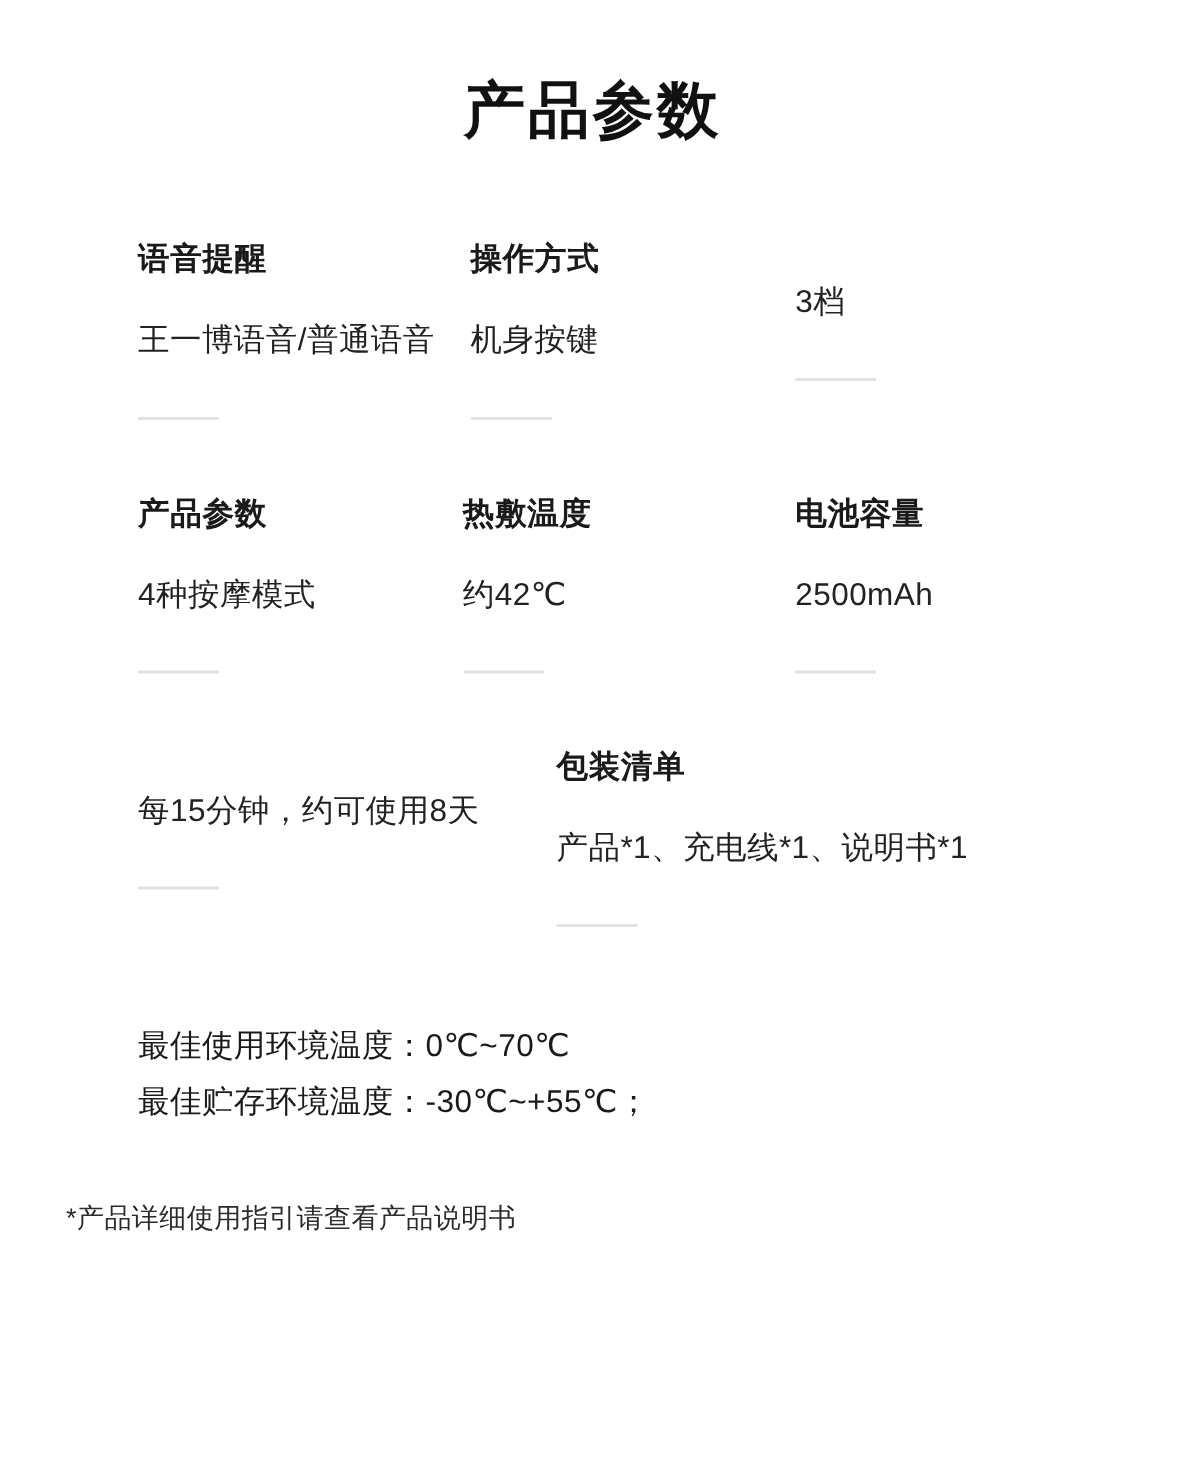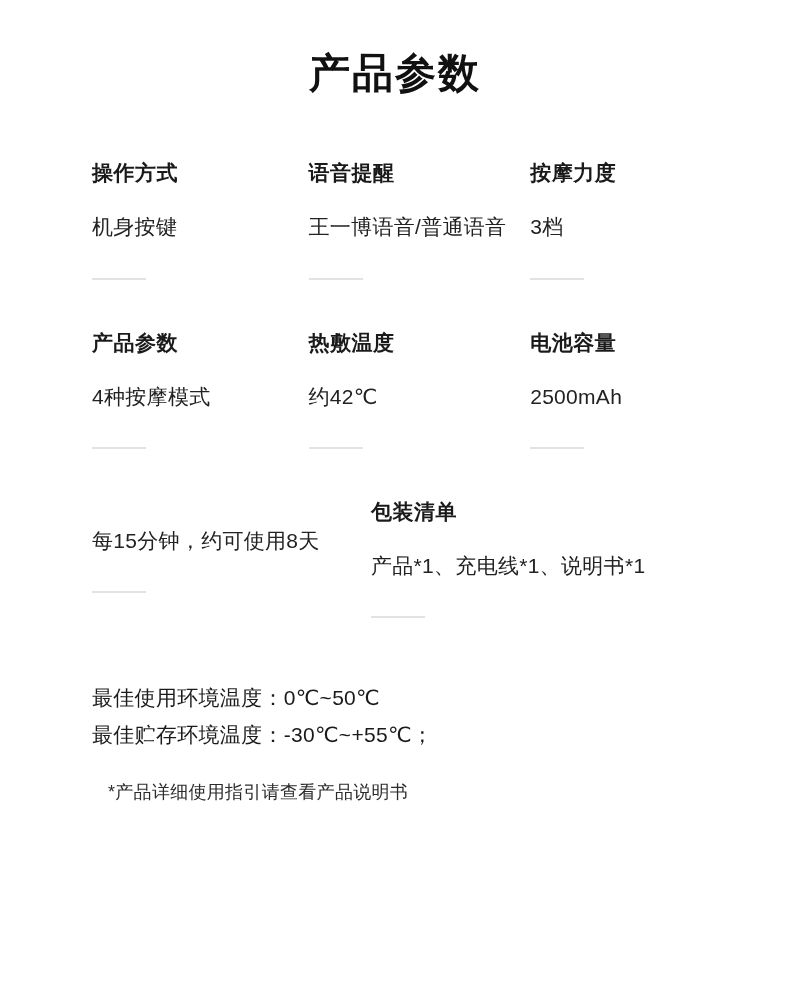--- a/index.html
+++ b/index.html
@@ -73,49 +73,48 @@
     padding: 0 92px;
     margin-top: 62px;
   }
   .env-line {
     font-size: 21px;
     color: #1a1a1a;
     line-height: 1.75;
     letter-spacing: 0.3px;
   }
   .footnote {
-    padding: 0 108px;
-    margin-top: 26px;
+    padding: 0 44px;
+    margin-top: 46px;
     font-size: 18px;
     color: #2b2b2b;
     letter-spacing: 0.3px;
   }
 </style>
 </head>
 <body>
 
 <div class="page">
 
   <h1 class="title">产品参数</h1>
 
   <div class="spec-grid">
 
     <div class="spec-row">
+      <div class="spec-cell c2">
+        <div class="spec-label">语音提醒</div>
+        <div class="spec-value">王一博语音/普通语音</div>
+        <div class="divider"></div>
+      </div>
       <div class="spec-cell c1">
         <div class="spec-label">操作方式</div>
         <div class="spec-value">机身按键</div>
         <div class="divider"></div>
       </div>
-      <div class="spec-cell c2">
-        <div class="spec-label">语音提醒</div>
-        <div class="spec-value">王一博语音/普通语音</div>
-        <div class="divider"></div>
-      </div>
       <div class="spec-cell c3">
-        <div class="spec-label">按摩力度</div>
         <div class="spec-value">3档</div>
         <div class="divider"></div>
       </div>
     </div>
 
     <div class="row-gap"></div>
 
     <div class="spec-row">
       <div class="spec-cell c1">
         <div class="spec-label">产品参数</div>
@@ -144,19 +143,19 @@
       <div class="spec-cell wide2">
         <div class="spec-label">包装清单</div>
         <div class="spec-value">产品*1、充电线*1、说明书*1</div>
         <div class="divider"></div>
       </div>
     </div>
 
   </div>
 
   <div class="env-block">
-    <div class="env-line">最佳使用环境温度：0℃~50℃</div>
+    <div class="env-line">最佳使用环境温度：0℃~70℃</div>
     <div class="env-line">最佳贮存环境温度：-30℃~+55℃；</div>
   </div>
 
   <div class="footnote">*产品详细使用指引请查看产品说明书</div>
 
 </div>
 
 </body></html>

